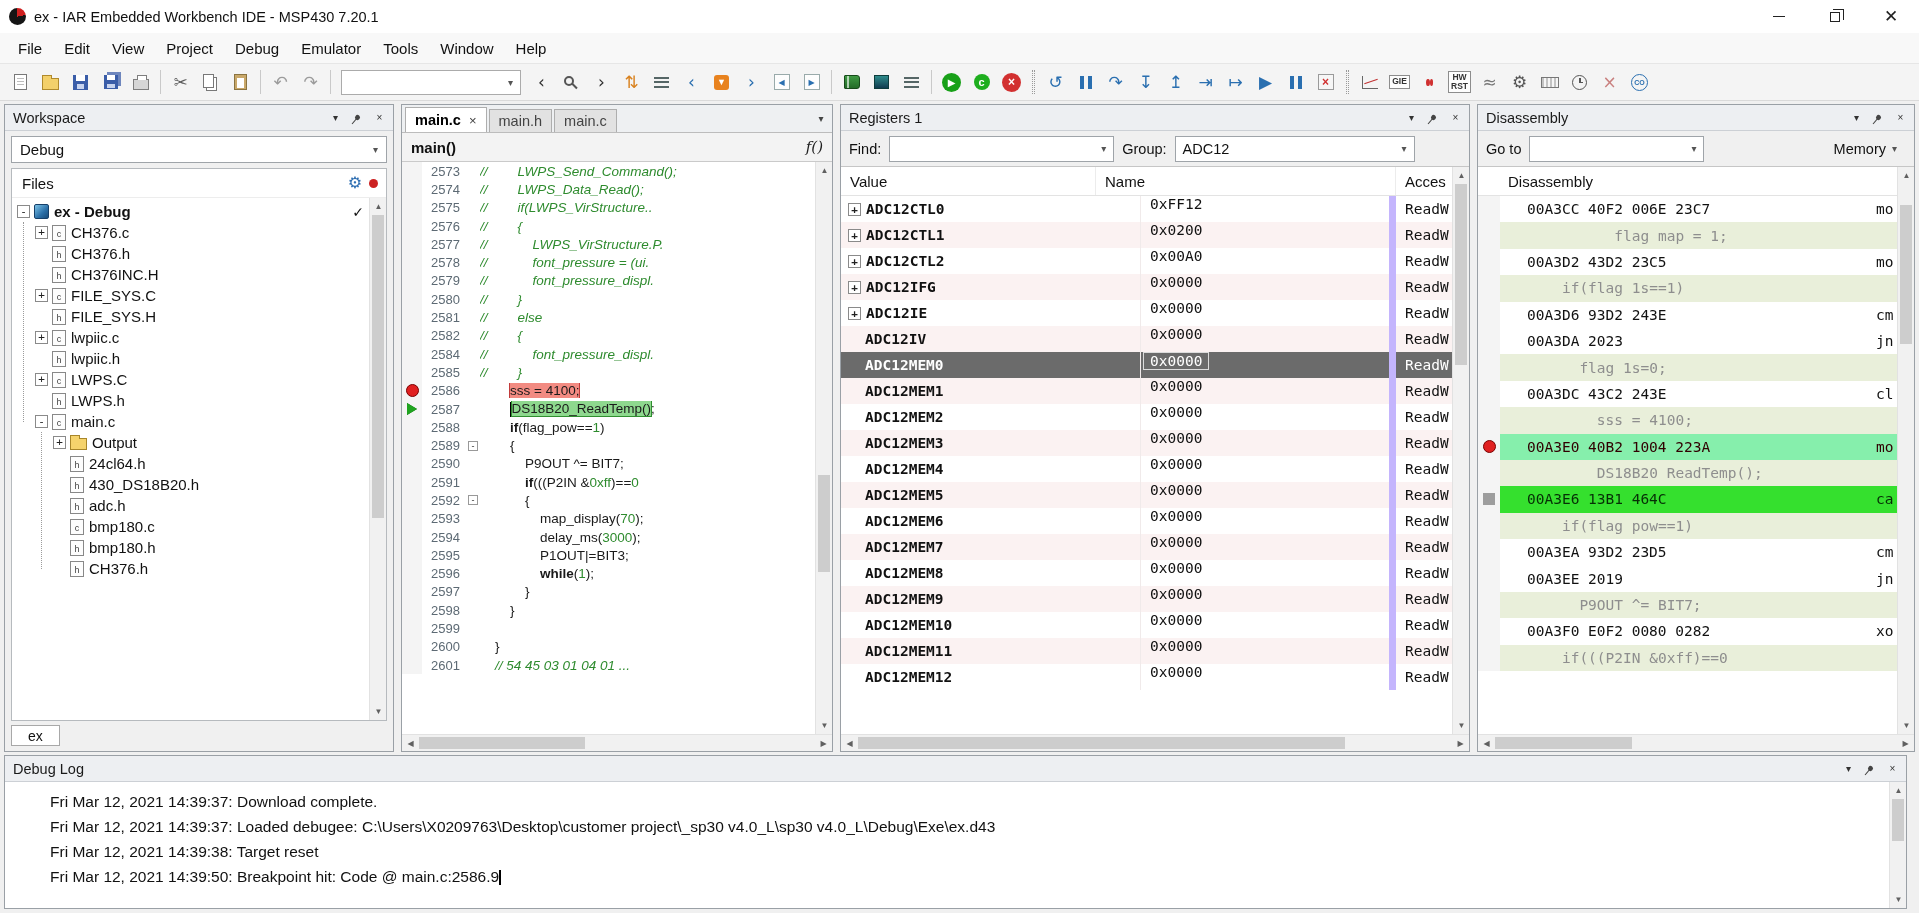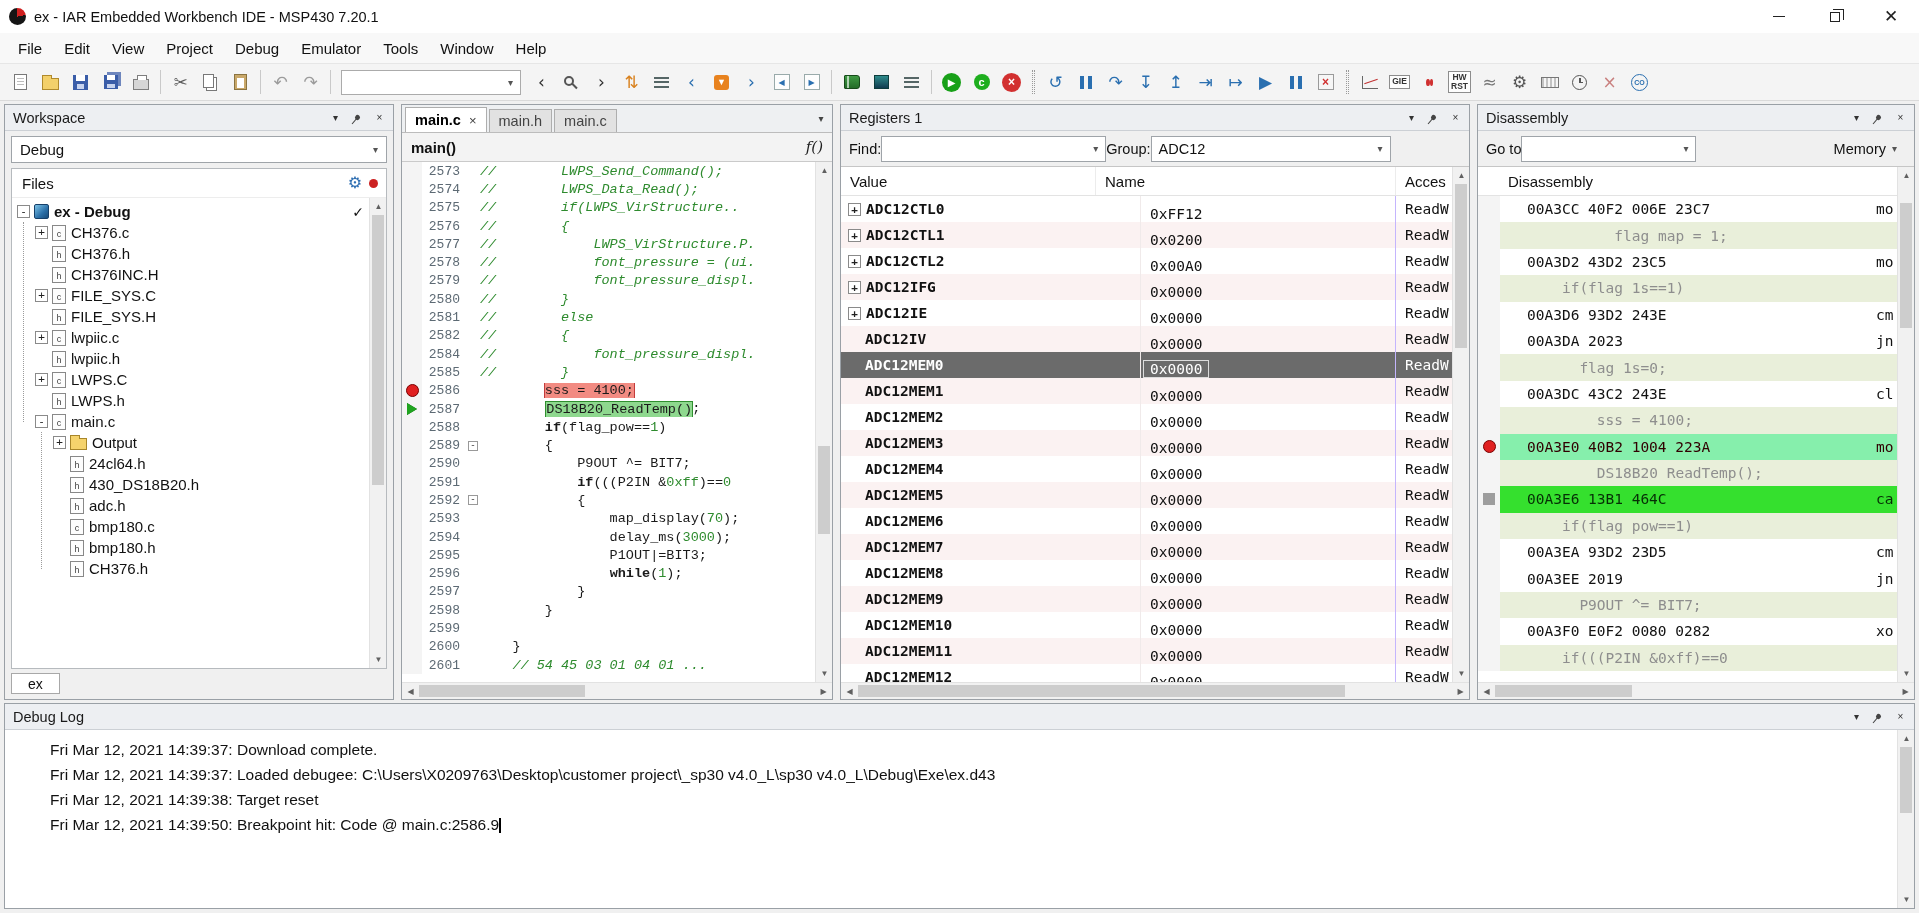--- a/index.html
+++ b/index.html
@@ -125,79 +125,79 @@
   
   .ed-tabs{height:28px;flex:none;background:#eef0f2;display:flex;align-items:stretch;padding-left:3px;border-bottom:1px solid #bcbcbc}
   .ed-tab{display:flex;align-items:center;padding:0 9px;font-size:14.5px;color:#444;background:#e2e2e2;border:1px solid #aeaeae;border-bottom:none;margin-top:4px;margin-right:2px}
   .ed-tab.active{background:#fff;margin-top:2px;color:#000;font-weight:bold}
   .tclose{margin-left:8px;font-size:13px;color:#444;font-weight:normal}
   .dd-btn{margin-left:auto;width:22px;display:flex;align-items:center;justify-content:center;font-size:10px;color:#444}
   .ed-ctx{height:29px;flex:none;background:#f3f3f3;border-bottom:1px solid #cacaca;display:flex;align-items:center;padding:0 9px;font-size:15px}
   .ed-ctx b{font-weight:bold}
   .fn-badge{margin-left:auto;font-style:italic;font-family:"DejaVu Serif",serif;font-size:15px;color:#222}
   .ed-body{flex:1;min-height:0;display:flex;background:#fff}
-  #ed-lines{flex:1;min-width:0;overflow:hidden;font-family:Liberation Mono, monospace;font-size:13.5px;color:#1a1a1a}
+  #ed-lines{flex:1;min-width:0;overflow:hidden;font-family:Liberation Sans, sans-serif;font-size:13.5px;color:#1a1a1a}
   .ed-line{height:18.3px;display:flex;align-items:center}
   .ed-gut{width:20px;flex:none;height:100%;background:#f4f4f4;display:flex;align-items:center;justify-content:center}
   .bp-dot{width:13px;height:13px;border-radius:50%;background:#e02020;border:1px solid #7a0000;flex:none}
   .cur-arrow{width:0;height:0;border-left:10px solid #1fa41f;border-top:6px solid transparent;border-bottom:6px solid transparent;filter:drop-shadow(0 0 0.5px #0a5a0a)}
   .ed-num{width:44px;flex:none;text-align:right;padding-right:6px;color:#5d6a74;font-size:13px}
   .ed-fold{width:14px;flex:none;display:flex;align-items:center;justify-content:center}
   .fold-box{width:10px;height:10px;border:1px solid #999;background:#fff;font-size:9px;line-height:8px;text-align:center;color:#333}
   .ed-code{flex:1;white-space:pre;overflow:hidden}
   .tok-cm{color:#2e8b2e;font-style:italic}
   .tok-kw{font-weight:bold}
   .tok-num{color:#2e8b2e}
   .tok-bp{background:#f28b82;outline:1px solid #c23b3b}
   .tok-cur{background:#8ed88e;outline:1px solid #2f8f2f}
   .caret{display:inline-block;width:1.5px;height:15px;background:#000;vertical-align:middle}
 
   
   .bar-label{font-size:14.5px;color:#111}
-  .reg-bar,.dis-bar{height:35px;flex:none;display:flex;align-items:center;gap:0;padding:0 8px}
+  .reg-bar,.dis-bar{height:35px;flex:none;display:flex;align-items:center;gap:8px;padding:0 8px}
   .combo{background:#fff;border:1px solid #9fa4a9;height:26px;display:flex;align-items:center;padding:0 7px;font-size:14.5px}
   .reg-find{width:225px}
   .reg-group{width:240px}
   .dis-goto{width:175px}
   .memory-btn{margin-left:auto;display:flex;align-items:center;gap:6px;padding:3px 9px;font-size:14.5px;color:#111}
   .memory-btn .dd2{font-size:10px;color:#555}
   .reg-body,.dis-body{flex:1;min-height:0;display:flex;background:#fff;border-top:1px solid #c6c6c6}
   .reg-main,.dis-main{flex:1;min-width:0;display:flex;flex-direction:column;overflow:hidden}
   .reg-thead{height:29px;flex:none;display:flex;align-items:center;font-size:15px;border-bottom:1px solid #e3e3e3;background:#fff}
   .th{height:100%;display:flex;align-items:center;padding-left:9px;border-right:1px solid #ececec}
   .th-name{width:300px}
   .th-value{width:255px}
   .th-access{flex:1;border-right:none}
   #reg-rows{flex:1;overflow:hidden}
   .reg-row{height:26px;display:flex;align-items:center;font-family:"DejaVu Sans Mono",monospace;font-size:14.5px}
   .reg-row:nth-child(even){background:#fbf2f2}
   .rr-name{width:300px;height:100%;display:flex;align-items:center;padding-left:7px;font-weight:bold;border-right:1px solid #f0eaea}
   .rr-name .exp{margin-right:5px}
-  .rr-val{width:255px;height:100%;display:flex;align-items:flex-end;padding-left:9px;border-right:1px solid #c4b5fd}
+  .rr-val{width:255px;height:100%;display:flex;align-items:flex-start;padding-left:9px;border-right:7px solid #c4b5fd}
   .rr-acc{flex:1;padding-left:9px;overflow:hidden;white-space:nowrap}
   .reg-row.selected{background:#6b6b6b !important;color:#fff}
   .reg-row.selected .rr-val span{border:1px solid #dcdcdc;padding:0 6px;margin-left:-7px}
 
   
   .dis-colhead{height:29px;flex:none;background:#fff;border-bottom:1px solid #e3e3e3;display:flex;align-items:center;padding-left:30px;font-size:15px}
   #dis-lines{flex:1;overflow:hidden;font-family:"DejaVu Sans Mono",monospace;font-size:14.5px;color:#111}
   .dis-line{height:26.4px;display:flex;align-items:center;min-width:0;white-space:nowrap}
   .dl-gut{width:22px;flex:none;height:100%;background:#f4f4f4;display:flex;align-items:center;justify-content:center}
   .dl-gut .bp-dot{width:13px;height:13px}
   .cur-mark{width:12px;height:12px;background:#9d9d9d}
   .dis-line.src{background:#e9efda;color:#8e8e8e}
   .dl-src{white-space:pre;overflow:hidden;padding-left:27px}
   .dl-addr{margin-left:27px;width:61px;flex:none}
   .dl-bytes{width:288px;flex:none}
   .dl-mn{flex:1;overflow:hidden}
   .dis-line.hl-bp{background:#86efac;color:#300000}
   .dis-line.hl-cur{background:#35e02e;color:#062f06}
 
   
-  .dlog{height:206px;flex:none;margin:3px 4px 4px 4px}
+  .dlog{height:154px;flex:none;margin:3px 12px 4px 4px}
   .dlog-body{flex:1;min-height:0;display:flex;background:#fff}
   .dlog-content{flex:1;min-width:0;padding:7px 0 0 45px;font-size:15.5px;line-height:25px;overflow:hidden}
   .log-header{color:#111}
   .log-entry{color:#111;white-space:nowrap}
 </style>
 </head>
 <body>
 
 <div class="app">
 

